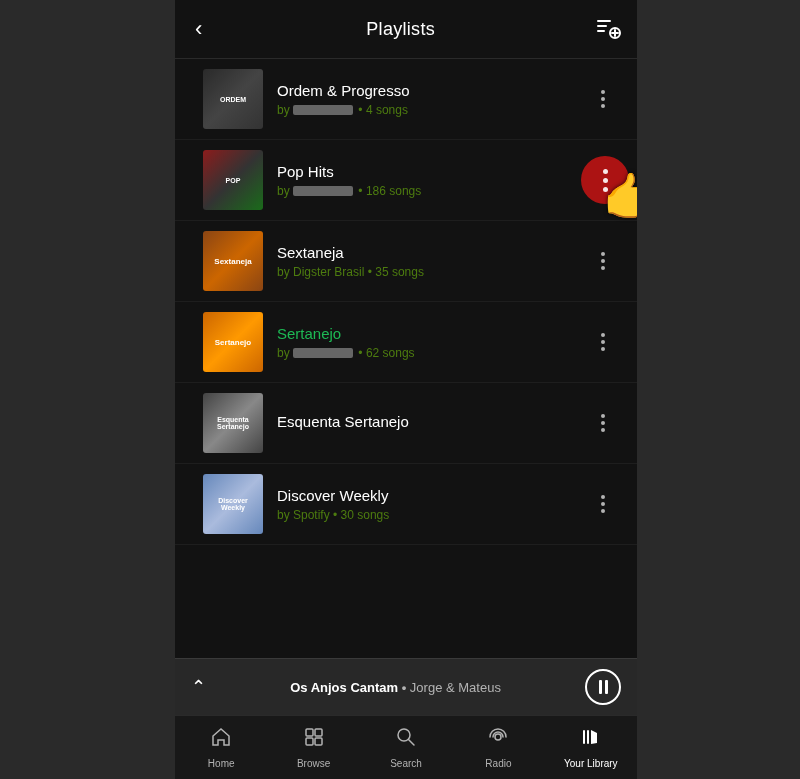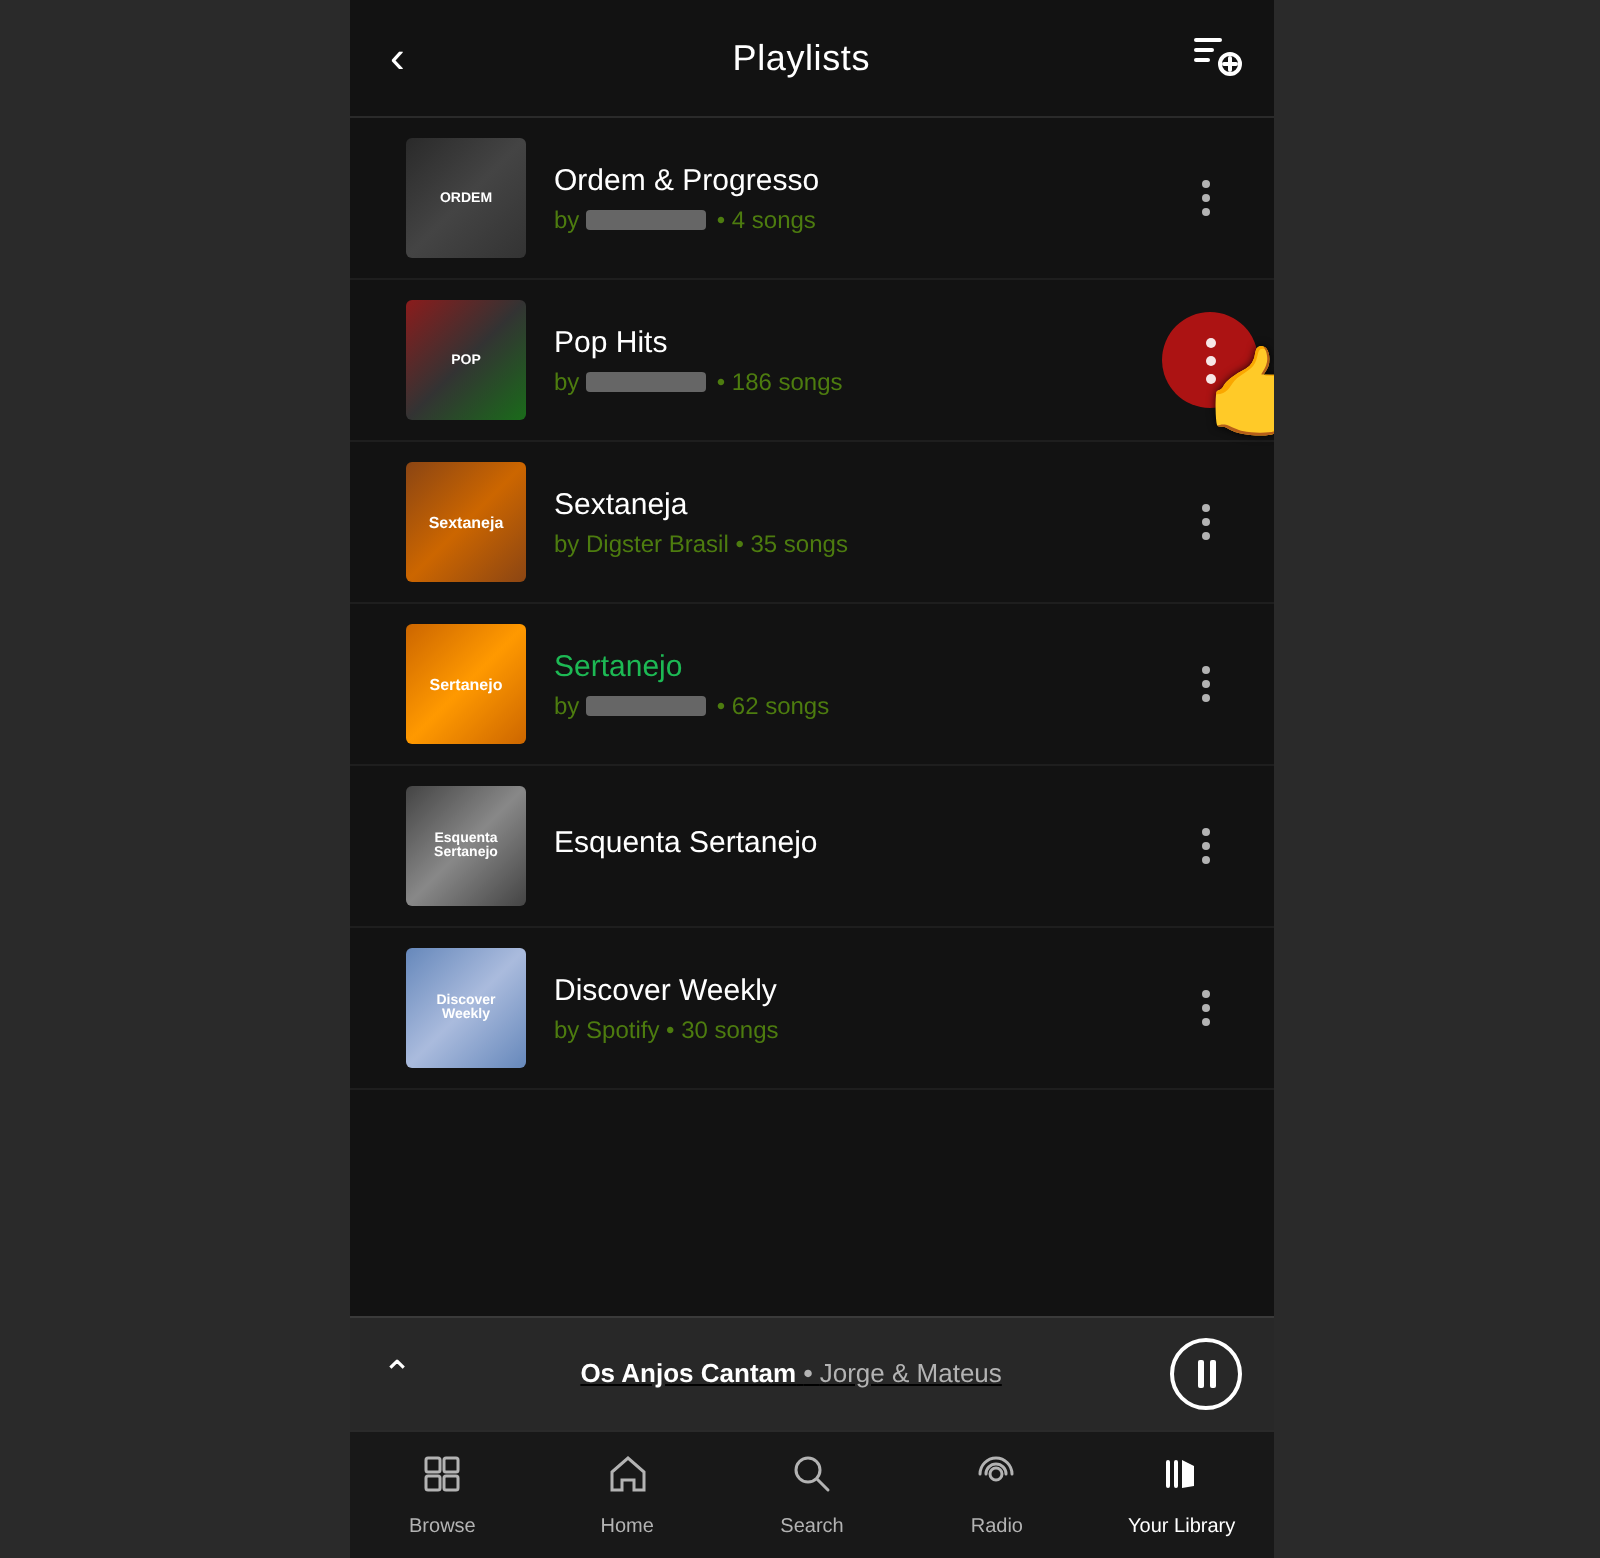--- a/index.html
+++ b/index.html
@@ -161,21 +161,20 @@
 
     .now-playing-chevron {
       color: #fff;
       font-size: 18px;
     }
 
     .now-playing-info {
       flex: 1;
       margin: 0 12px;
       text-align: center;
-      text-decoration: underline;
     }
 
     .now-playing-title {
       color: #fff;
       font-size: 13px;
       font-weight: 600;
     }
 
     .now-playing-separator {
       color: #b3b3b3;
@@ -459,36 +458,36 @@
         <div class="pause-bar"></div>
       </div>
     </div>
   </div>
 
   <div class="bottom-nav">
 
     <div class="nav-item">
       <div class="nav-icon">
         <svg width="22" height="22" viewBox="0 0 22 22" fill="none">
+          <path d="M3 10L11 3L19 10V19H14V14H8V19H3V10Z" stroke="#b3b3b3" stroke-width="1.5" fill="none"></path>
+        </svg>
+      </div>
+      <span class="nav-label">Home</span>
+    </div>
+
+    <div class="nav-item">
+      <div class="nav-icon">
+        <svg width="22" height="22" viewBox="0 0 22 22" fill="none">
           <rect x="3" y="3" width="7" height="7" stroke="#b3b3b3" stroke-width="1.5" rx="1"></rect>
           <rect x="12" y="3" width="7" height="7" stroke="#b3b3b3" stroke-width="1.5" rx="1"></rect>
           <rect x="3" y="12" width="7" height="7" stroke="#b3b3b3" stroke-width="1.5" rx="1"></rect>
           <rect x="12" y="12" width="7" height="7" stroke="#b3b3b3" stroke-width="1.5" rx="1"></rect>
         </svg>
       </div>
       <span class="nav-label">Browse</span>
-    </div>
-
-    <div class="nav-item">
-      <div class="nav-icon">
-        <svg width="22" height="22" viewBox="0 0 22 22" fill="none">
-          <path d="M3 10L11 3L19 10V19H14V14H8V19H3V10Z" stroke="#b3b3b3" stroke-width="1.5" fill="none"></path>
-        </svg>
-      </div>
-      <span class="nav-label">Home</span>
     </div>
 
     <div class="nav-item">
       <div class="nav-icon">
         <svg width="22" height="22" viewBox="0 0 22 22" fill="none">
           <circle cx="9" cy="9" r="6" stroke="#b3b3b3" stroke-width="1.5"></circle>
           <line x1="13.5" y1="13.5" x2="19" y2="19" stroke="#b3b3b3" stroke-width="1.5" stroke-linecap="round"></line>
         </svg>
       </div>
       <span class="nav-label">Search</span>

